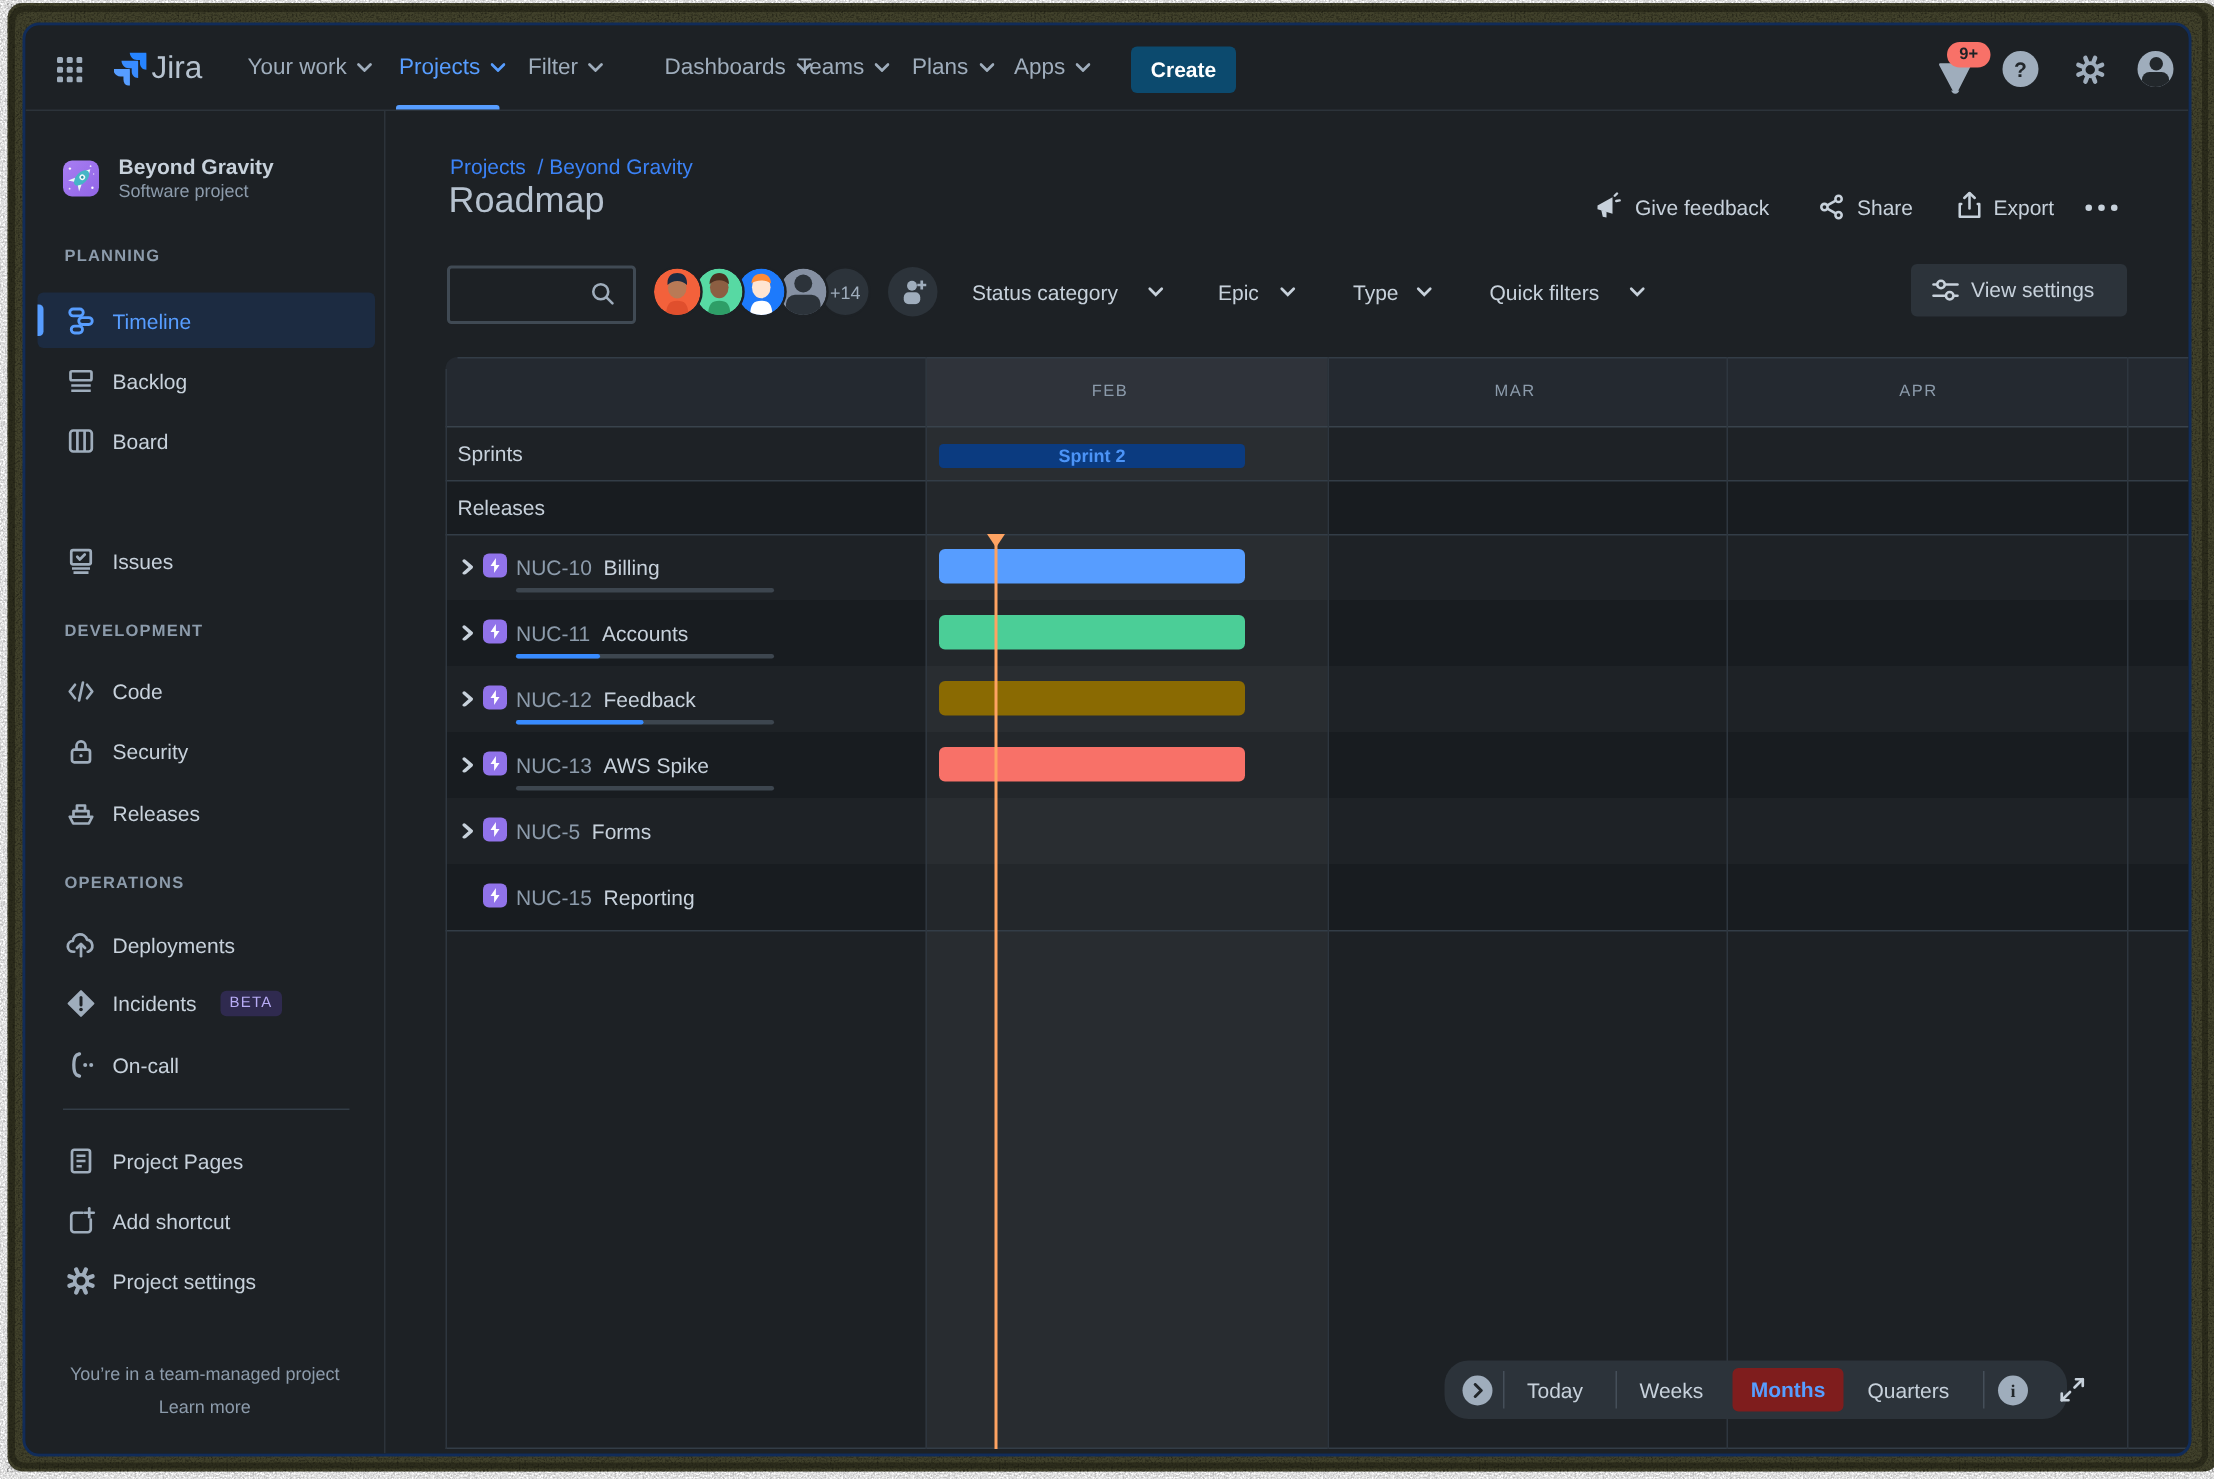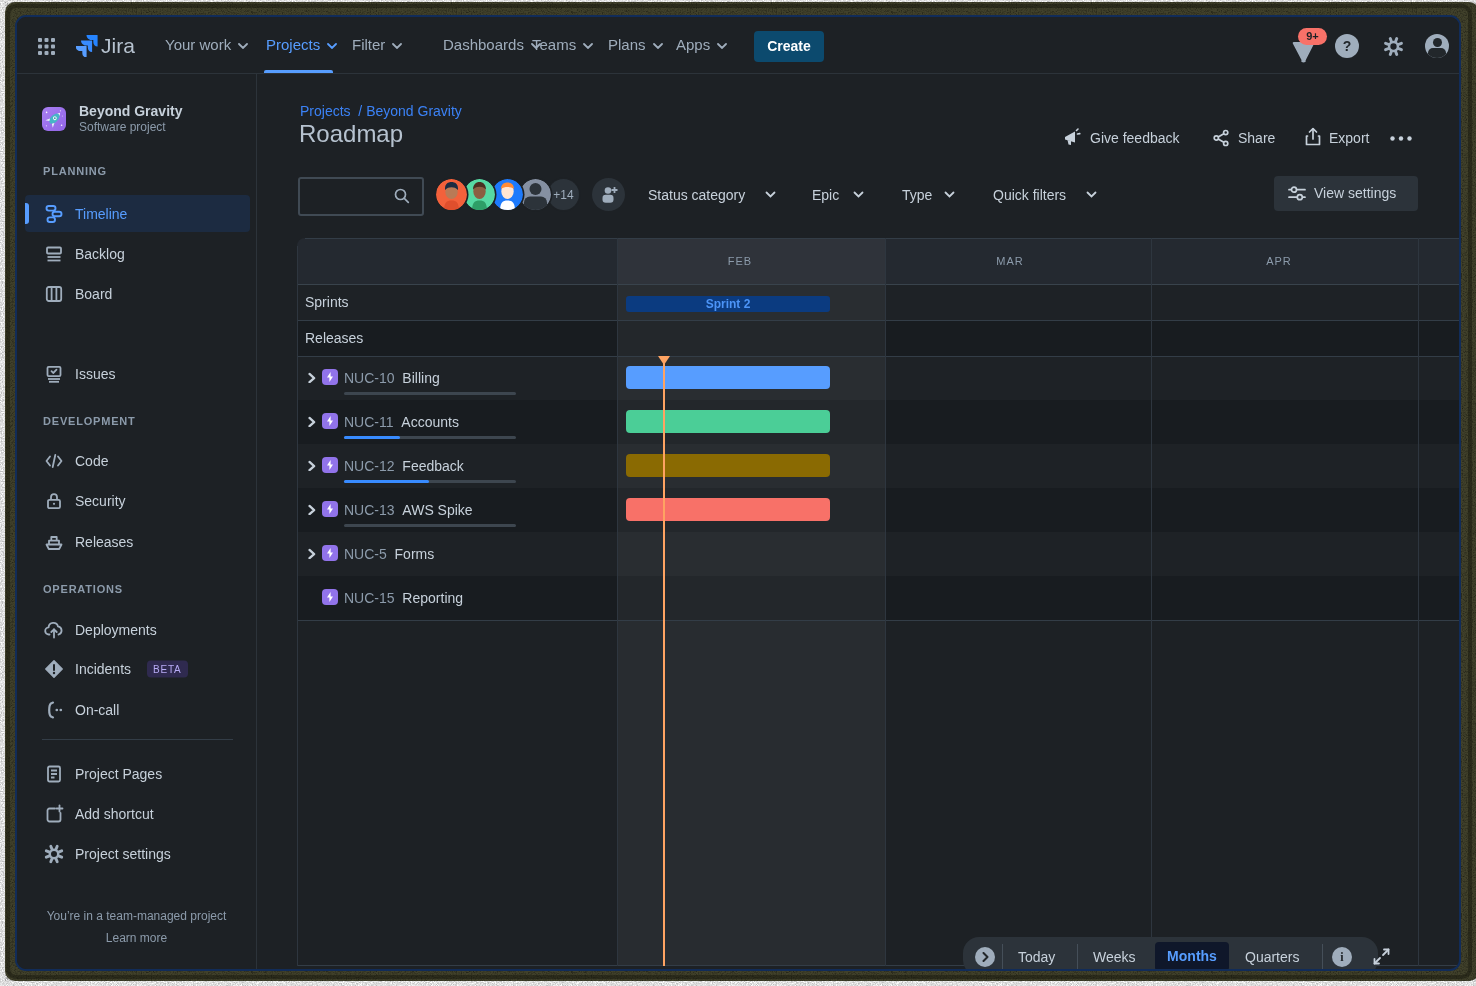--- a/index.html
+++ b/index.html
@@ -504,31 +504,31 @@
       <div class="bar" style="left:329px;top:172px;width:204px;background:#4bce97"></div>
       <div class="bar" style="left:329px;top:216px;width:204px;background:#8a6a02"></div>
       <div class="bar" style="left:329px;top:260px;width:204px;background:#f87168"></div>
 
       <div class="abs" style="left:366px;top:118px;width:2px;height:610px;background:#fea362"></div>
       <svg class="abs" style="left:360px;top:118px" width="14" height="10" viewBox="0 0 14 10">
           <path d="M1 0 H13 L7 9 Z" fill="#fea362"></path>
         </svg>
     </div>
 
-    <div class="abs" style="left:946px;top:920px;width:415px;height:39px;background:#2c333a;border-radius:16px">
+    <div class="abs" style="left:946px;top:890px;width:415px;height:39px;background:#2c333a;border-radius:16px">
       <div class="abs" style="left:12px;top:9.5px;width:20px;height:20px;border-radius:50%;background:#9fadbc">
           <svg class="abs" style="left:7px;top:5px" width="7" height="10" viewBox="0 0 7 10">
             <path d="M1.5 1 L5.5 5 L1.5 9" fill="none" stroke="#22272b" stroke-width="2" stroke-linecap="round" stroke-linejoin="round"></path>
           </svg>
         </div>
       <div class="abs" style="left:39px;top:7px;width:1px;height:25px;background:#454f59"></div>
       <div class="t txt" style="left:55px;top:12px;font-size:14px">Today</div>
       <div class="abs" style="left:114px;top:7px;width:1px;height:25px;background:#454f59"></div>
       <div class="t txt" style="left:130px;top:12px;font-size:14px">Weeks</div>
-      <div class="abs" style="left:192px;top:5px;width:74px;height:29px;background:#0f172a;border-radius:4px;color:#579dff;font-size:14px;font-weight:bold;text-align:center;line-height:29px">Months</div>
+      <div class="abs" style="left:192px;top:5px;width:74px;height:29px;background:#7f1d1d;border-radius:4px;color:#579dff;font-size:14px;font-weight:bold;text-align:center;line-height:29px">Months</div>
       <div class="t txt" style="left:282px;top:12px;font-size:14px">Quarters</div>
       <div class="abs" style="left:359px;top:7px;width:1px;height:25px;background:#454f59"></div>
       <div class="abs" style="left:369px;top:9.5px;width:20px;height:20px;border-radius:50%;background:#9fadbc;color:#22272b;font-size:12px;font-weight:bold;text-align:center;line-height:20px;font-family:'Liberation Serif',serif">i</div>
       <svg class="abs" style="left:410px;top:11px" width="17" height="17" viewBox="0 0 17 17">
           <g stroke="#c7d1db" stroke-width="1.8" stroke-linecap="round" stroke-linejoin="round" fill="none">
             <path d="M10 7 L15.5 1.5"></path>
             <path d="M11 1.5 H15.5 V6"></path>
             <path d="M7 10 L1.5 15.5"></path>
             <path d="M1.5 11 V15.5 H6"></path>
           </g>

